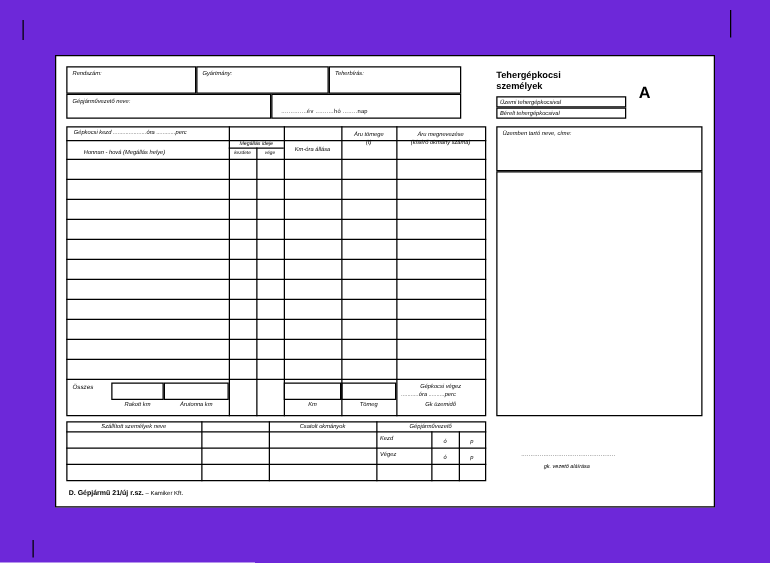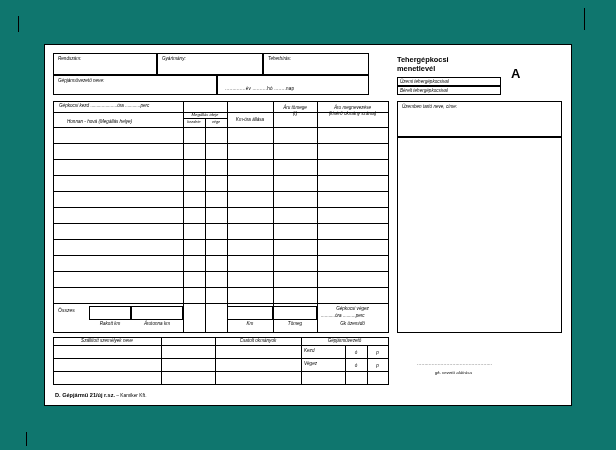--- a/index.html
+++ b/index.html
@@ -12,21 +12,21 @@
     height: 450px;
     font-family: "Liberation Sans", sans-serif;
     color: #000000;
     overflow: hidden;
   }
   #page {
     position: absolute;
     left: 0; top: 0;
     width: 616px;
     height: 450px;
-    background: #0f766e;
+    background: #6d28d9;
   }
   
   .crop {
     position: absolute;
     background: #000;
   }
   .form {
     position: absolute;
     left: 44px;
     top: 44px;
@@ -105,21 +105,21 @@
     <div class="box" style="left:218px; top:8px; width:106px; height:22px;"></div>
     <div class="lbl it" style="left:223px; top:11px;">Teherbírás:</div>
 
     <div class="box" style="left:8px; top:30px; width:164px; height:20px;"></div>
     <div class="lbl it" style="left:13px; top:33px;">Gépjárművezető neve:</div>
 
     <div class="box" style="left:172px; top:30px; width:152px; height:20px;"></div>
     <div class="dots" style="left:180px; top:41px;">..............év ..........hó ........nap</div>
 
     <div class="title" style="left:352px; top:10px;">Tehergépkocsi</div>
-    <div class="title" style="left:352px; top:19px;">menetlevél</div>
+    <div class="title" style="left:352px; top:19px;">személyek</div>
     <div class="bigA" style="left:466px; top:22px;">A</div>
 
     <div class="box" style="left:352px; top:32px; width:104px; height:9px;"></div>
     <div class="lbl it" style="left:355px; top:34px;">Üzemi tehergépkocsival</div>
     <div class="box" style="left:352px; top:41px; width:104px; height:9px;"></div>
     <div class="lbl it" style="left:355px; top:43px;">Bérelt tehergépkocsival</div>
 
     <div class="box" style="left:352px; top:56px; width:165px; height:36px; border-width:1.4px;"></div>
     <div class="lbl it" style="left:357px; top:59px;">Üzemben tartó neve, címe:</div>
 

